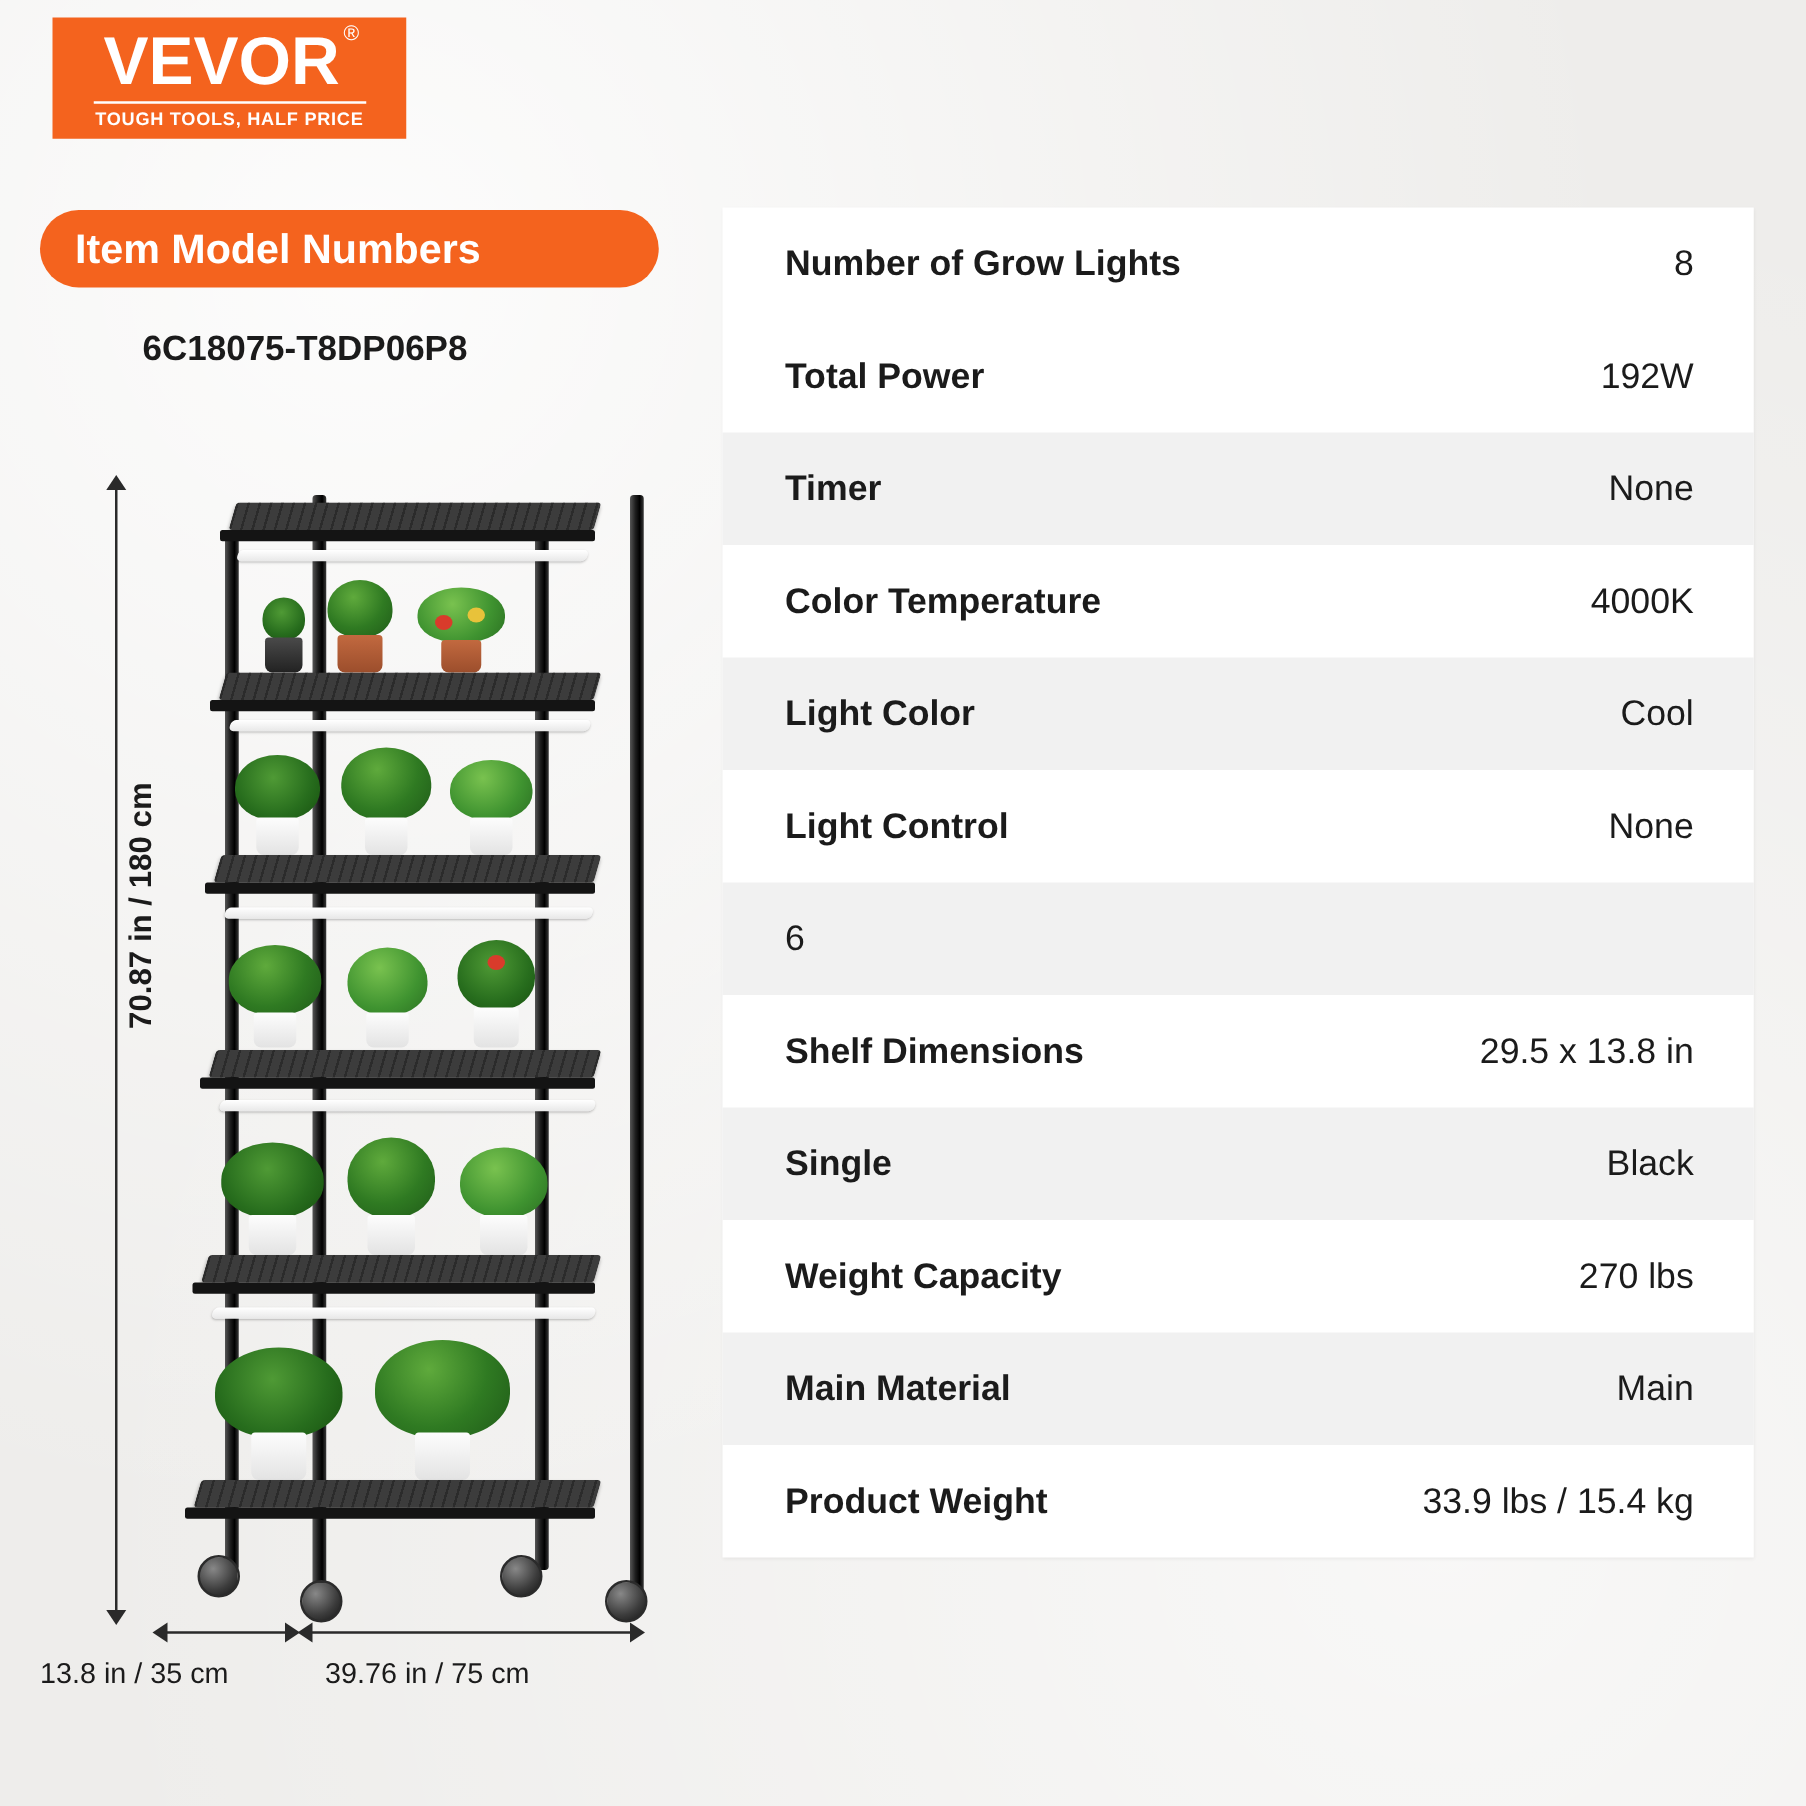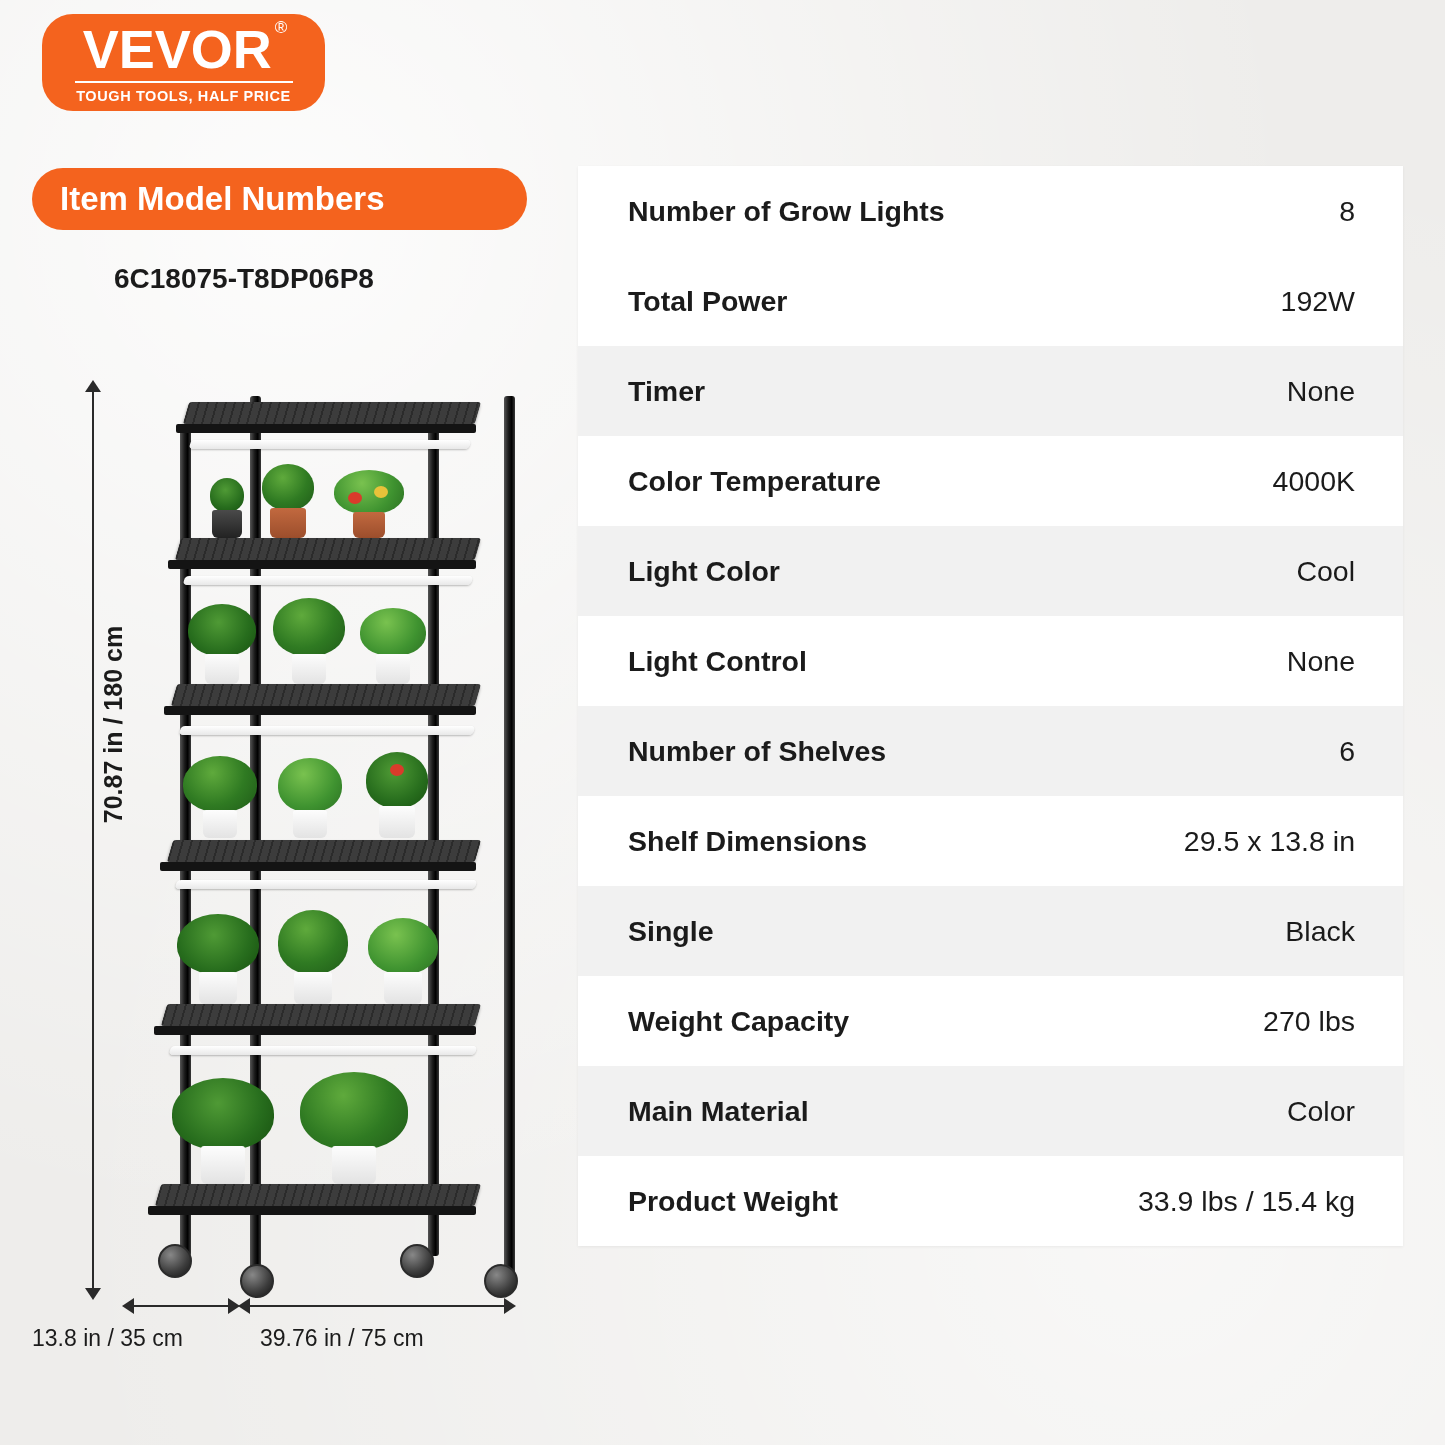--- a/index.html
+++ b/index.html
@@ -28,21 +28,20 @@
     position: absolute;
     left: 42px;
     top: 14px;
     width: 283px;
     height: 97px;
     background: #f4631e;
     display: flex;
     flex-direction: column;
     align-items: center;
     justify-content: center;
-    border-radius: 31px;
   }
   .logo-word {
     color: #ffffff;
     font-size: 54px;
     font-weight: bold;
     letter-spacing: 0px;
     line-height: 1;
     position: relative;
     font-family: "Liberation Sans", sans-serif;
   }
@@ -429,38 +428,37 @@
     </div>
     <div class="spec-row alt">
       <div class="spec-label">Light Color</div>
       <div class="spec-value">Cool</div>
     </div>
     <div class="spec-row">
       <div class="spec-label">Light Control</div>
       <div class="spec-value">None</div>
     </div>
     <div class="spec-row alt">
-      <div class="spec-label">Number of Shelves</div>
       <div class="spec-value">6</div>
     </div>
     <div class="spec-row">
       <div class="spec-label">Shelf Dimensions</div>
       <div class="spec-value">29.5  x 13.8 in</div>
     </div>
     <div class="spec-row alt">
       <div class="spec-label">Single</div>
       <div class="spec-value">Black</div>
     </div>
     <div class="spec-row">
       <div class="spec-label">Weight Capacity</div>
       <div class="spec-value">270 lbs</div>
     </div>
     <div class="spec-row alt">
       <div class="spec-label">Main Material</div>
-      <div class="spec-value">Color</div>
+      <div class="spec-value">Main</div>
     </div>
     <div class="spec-row">
       <div class="spec-label">Product Weight</div>
       <div class="spec-value">33.9 lbs / 15.4 kg</div>
     </div>
 
   </div>
 
 </div>
 

